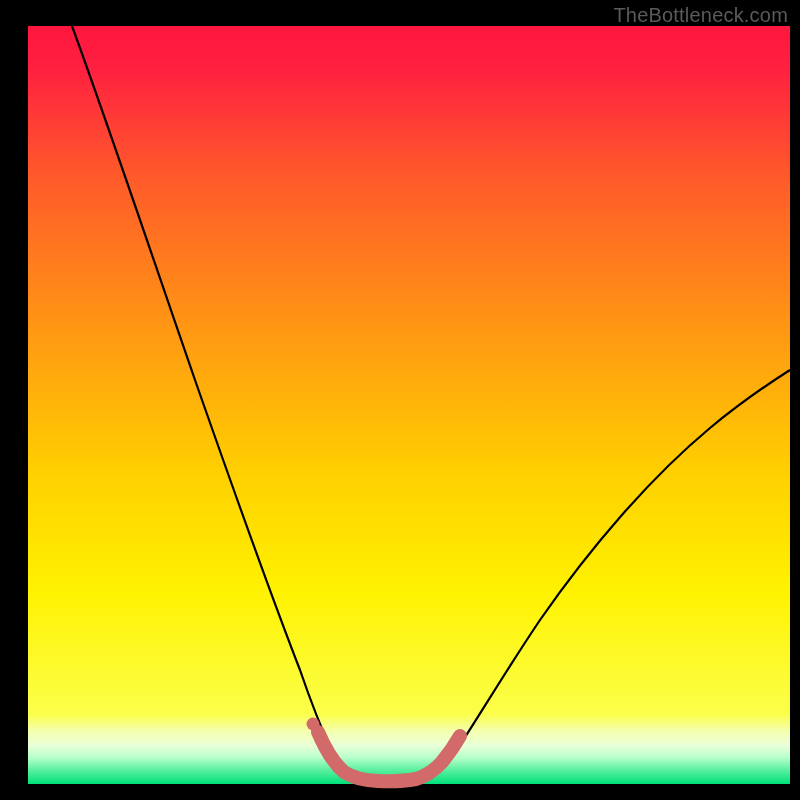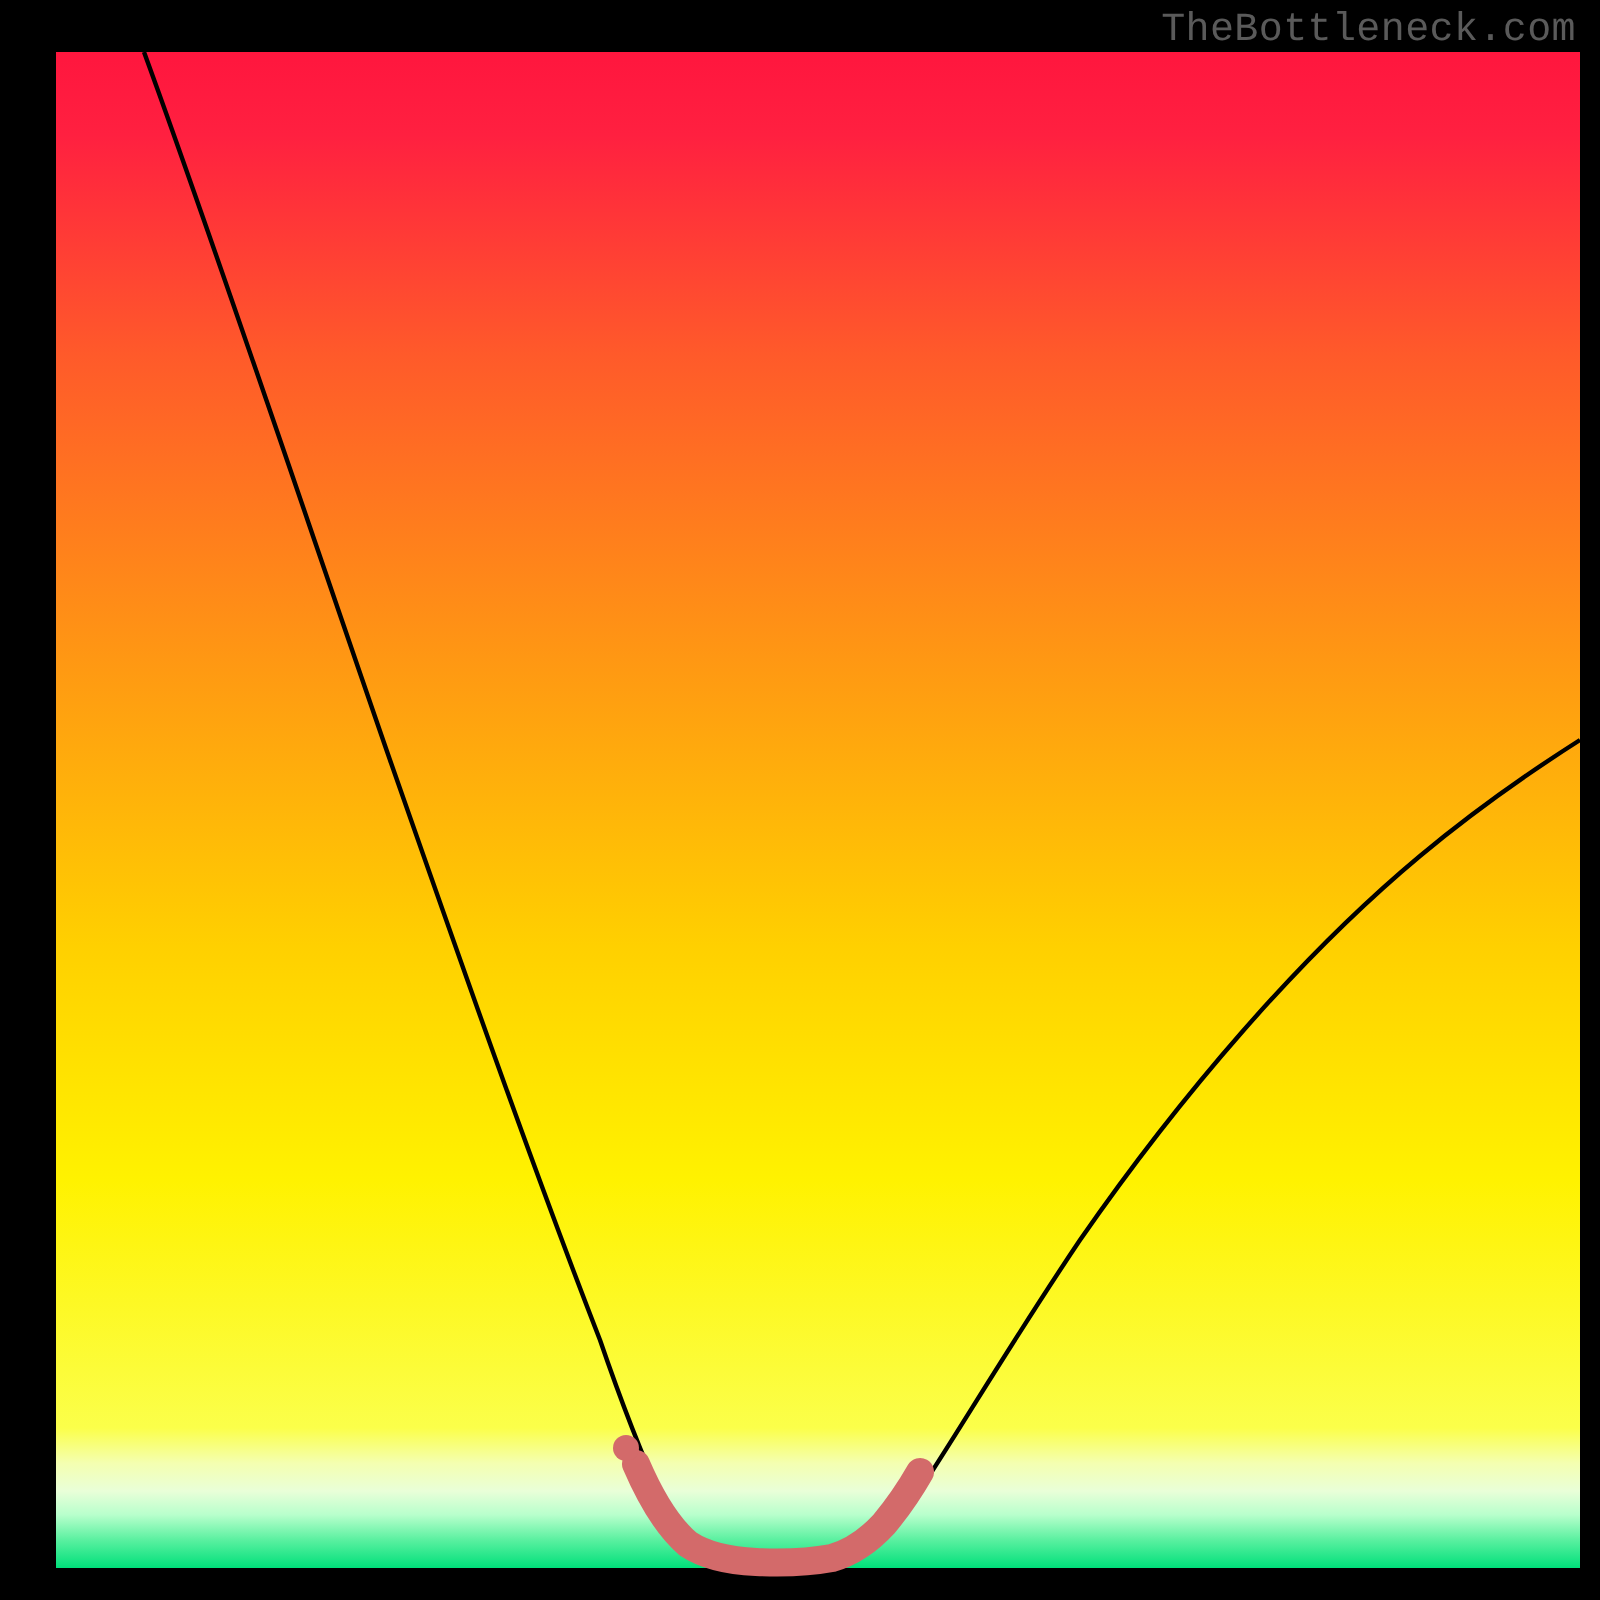--- a/index.html
+++ b/index.html
@@ -11,21 +11,20 @@
     overflow: hidden;
     font-family: Arial, Helvetica, sans-serif;
   }
   .frame {
     position: absolute;
     top: 0;
     left: 0;
     width: 800px;
     height: 800px;
     background: #000;
-    font-family: Liberation Mono, monospace;
   }
   .watermark {
     position: absolute;
     top: 4px;
     right: 12px;
     color: #5a5a5a;
     font-size: 20px;
     font-weight: 500;
     letter-spacing: 0.2px;
     z-index: 10;

